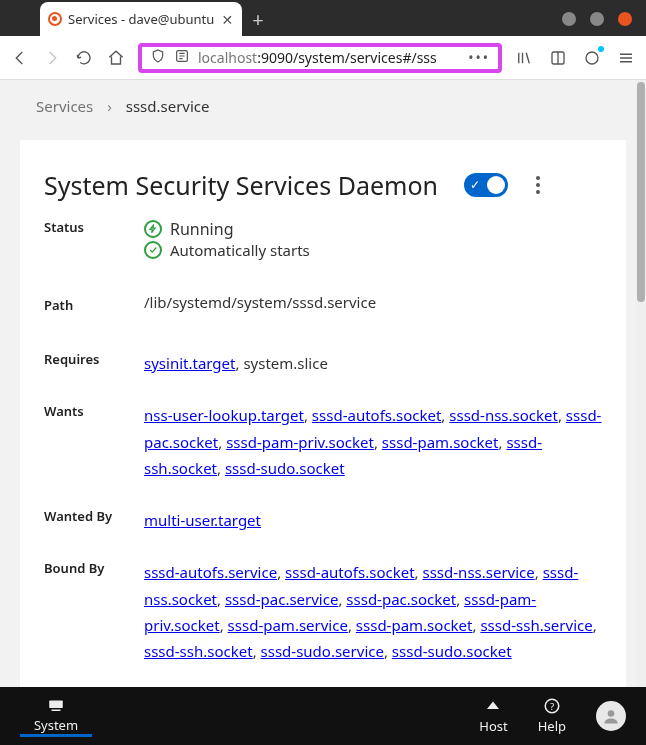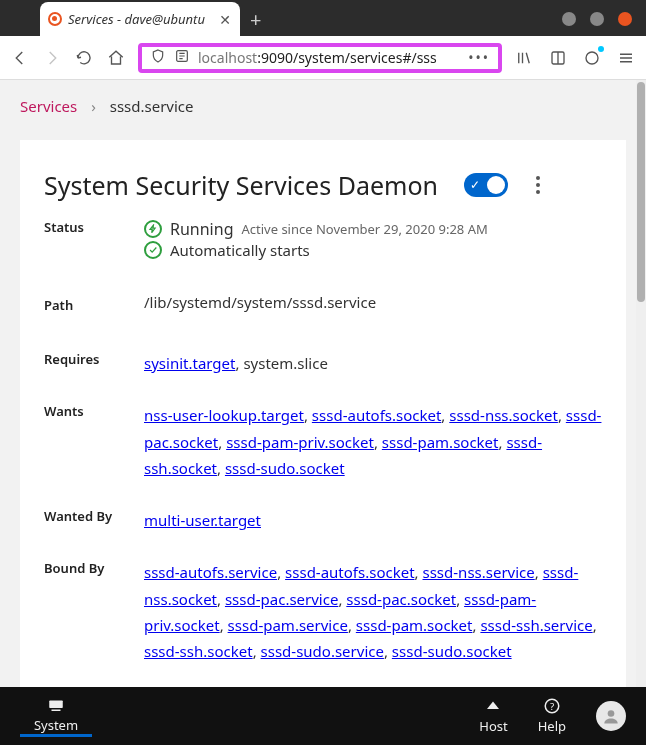--- a/index.html
+++ b/index.html
@@ -4,21 +4,21 @@
 <style>
   * { box-sizing: border-box; margin: 0; padding: 0; }
   html, body { width: 646px; height: 745px; font-family: "Segoe UI", "Noto Sans", sans-serif; background: #000; overflow: hidden; }
 
   
   .browser { display: flex; flex-direction: column; height: 100%; }
   .tabbar { height: 36px; background: #2c2c2c; display: flex; align-items: flex-end; padding-left: 40px; }
   .tab { background: #fff; height: 34px; display: flex; align-items: center; padding: 0 8px; border-radius: 8px 8px 0 0; font-size: 13px; color: #333; min-width: 200px; gap: 6px; }
   .tab-favicon { width: 14px; height: 14px; border-radius: 50%; border: 2px solid #e95420; position: relative; }
   .tab-favicon::after { content:""; position:absolute; width:5px; height:5px; background:#e95420; border-radius:50%; top:2px; left:2px;}
-  .tab-title { flex: 1; white-space: nowrap; overflow: hidden; text-overflow: ellipsis; font-style: italic; }
+  .tab-title { flex: 1; white-space: nowrap; overflow: hidden; text-overflow: ellipsis; }
   .tab-close { width:14px; height:14px; display:flex; align-items:center; justify-content:center; font-size:14px; color:#555;}
   .newtab { color:#ccc; font-size:20px; padding:0 10px; height:34px; display:flex; align-items:center;}
   .win-controls { margin-left:auto; display:flex; gap:14px; padding:0 14px; height:34px; align-items:center;}
   .win-btn { width:14px; height:14px; border-radius:50%; display:flex; align-items:center; justify-content:center;}
   .win-min { background:#888;} .win-max{background:#888;} .win-close{background:#e95420;}
 
   .toolbar { height: 44px; background:#fff; border-bottom:1px solid #ddd; display:flex; align-items:center; padding:0 10px; gap:12px; font-size:15px; color:#333;}
   .tool-icon { width:20px; height:20px; display:flex; align-items:center; justify-content:center; color:#555;}
   .tool-icon svg { width:18px; height:18px; stroke:#555; fill:none; stroke-width:1.8;}
   .addrbox { flex:1; display:flex; align-items:center; gap:8px; border:4px solid #d946ef; border-radius:4px; height:30px; padding:0 8px; font-size:14px;}
@@ -30,21 +30,21 @@
   .pocket-dot { position:relative;}
   .pocket-dot::after{content:""; position:absolute; top:-2px; right:-2px; width:6px; height:6px; background:#00c8ff; border-radius:50%;}
 
   
   .viewport { flex:1; background:#fff; position:relative; overflow:hidden;}
   .page-bg { background:#f2f2f2; min-height:100%; padding:0;}
   .scroll-track { position:absolute; right:0; top:0; width:10px; height:100%; background:#efefef;}
   .scroll-thumb { position:absolute; right:1px; top:2px; width:8px; height:220px; background:#b0b0b0; border-radius:4px;}
 
   .breadcrumb { padding:16px 20px; font-size:15px;}
-  .breadcrumb a { color:#be185d; text-decoration:none;}
+  .breadcrumb a { color:#737373; text-decoration:none;margin-left:16px;}
   .breadcrumb .sep { color:#888; margin:0 10px;}
   .breadcrumb .current { color:#333;}
 
   .card { background:#fff; margin:8px 20px 20px 20px; padding:28px 24px 40px 24px;}
   .card-header { display:flex; align-items:center; gap:14px; margin-bottom:16px;}
   .card-title { font-size:25px; font-weight:400; color:#222; flex:0 0 auto;}
   .toggle { width:44px; height:24px; background:#0066cc; border-radius:12px; position:relative; cursor:pointer; margin-left:12px;}
   .toggle::after { content:""; position:absolute; right:3px; top:3px; width:18px; height:18px; background:#fff; border-radius:50%;}
   .toggle .check { position:absolute; left:6px; top:3px; color:#fff; font-size:12px;}
   .kebab { width:20px; display:flex; flex-direction:column; gap:3px; align-items:center; cursor:pointer; margin-left:6px;}
@@ -169,21 +169,20 @@
         <div class="rows">
           <div class="row-label">Status</div>
           <div class="status-block">
             <div class="status-line">
               <span class="bolt-icon">
                   <svg viewBox="0 0 24 24" fill="none" stroke="#2e9e3e" stroke-width="3">
                     <path d="M13 3L5 13h5l-1 8 8-11h-5z"></path>
                   </svg>
                 </span>
               <span class="status-running">Running</span>
-              <span class="status-since">Active since November 29, 2020 9:28 AM</span>
             </div>
             <div class="status-line">
               <span class="check-icon">
                   <svg viewBox="0 0 24 24" fill="none" stroke="#2e9e3e" stroke-width="3">
                     <path d="M5 12l5 5L20 6"></path>
                   </svg>
                 </span>
               <span>Automatically starts</span>
             </div>
           </div>

